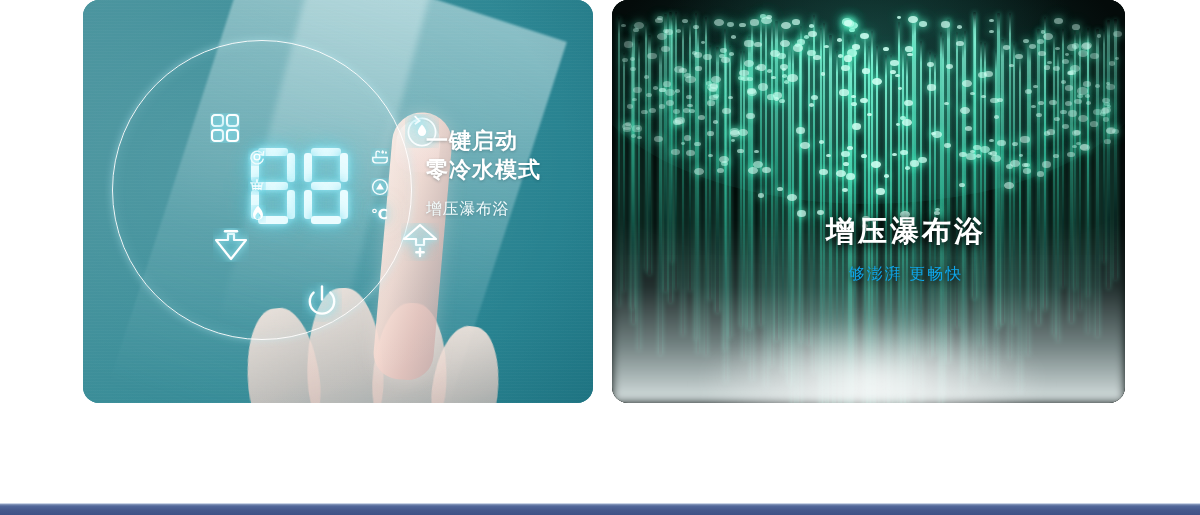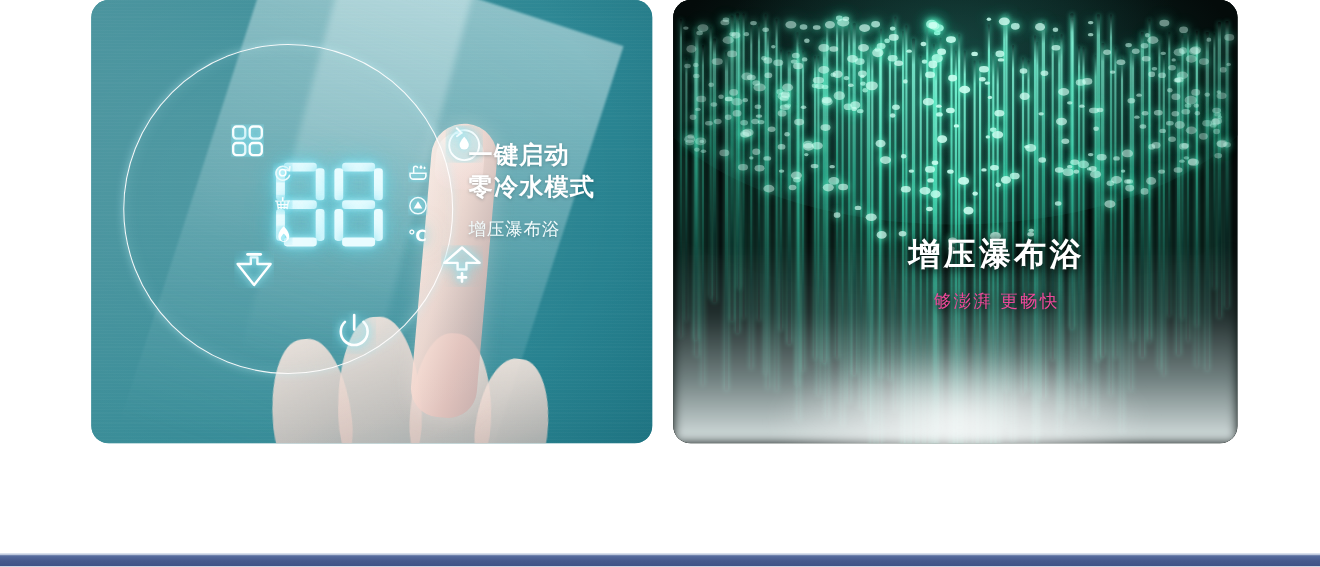--- a/index.html
+++ b/index.html
@@ -151,21 +151,21 @@
     position:absolute; left: 60px; bottom: -26px; width: 400px; height: 150px;
     background: radial-gradient(60% 60% at 50% 70%, rgba(255,255,255,.85), rgba(255,255,255,0) 72%);
     filter: blur(10px);
   }
   .rtext { position: absolute; left: 0; top: 212px; width: 588px; text-align: center; }
   .rtext .t1 {
     font-size: 29px; font-weight: 700; color: #ffffff; letter-spacing: 3px;
     text-shadow: 0 2px 9px rgba(0,0,0,.92), 0 0 22px rgba(0,0,0,.7);
   }
   .rtext .t2 {
-    margin-top: 12px; font-size: 16px; color: #ec4899; letter-spacing: 2px;
+    margin-top: 12px; font-size: 16px; color: #0ea5e9; letter-spacing: 2px;
     text-shadow: 0 2px 8px rgba(0,0,0,.9);
   }
 
   
   .bottom-bar {
     position: absolute; left: 0; bottom: 0; width: 1200px; height: 12px;
     background: linear-gradient(180deg, #8e9fc0 0%, #53689a 18%, #46598c 55%, #3f5286 100%);
     border-top: 1px solid #c9d3e6;
   }
 </style>

